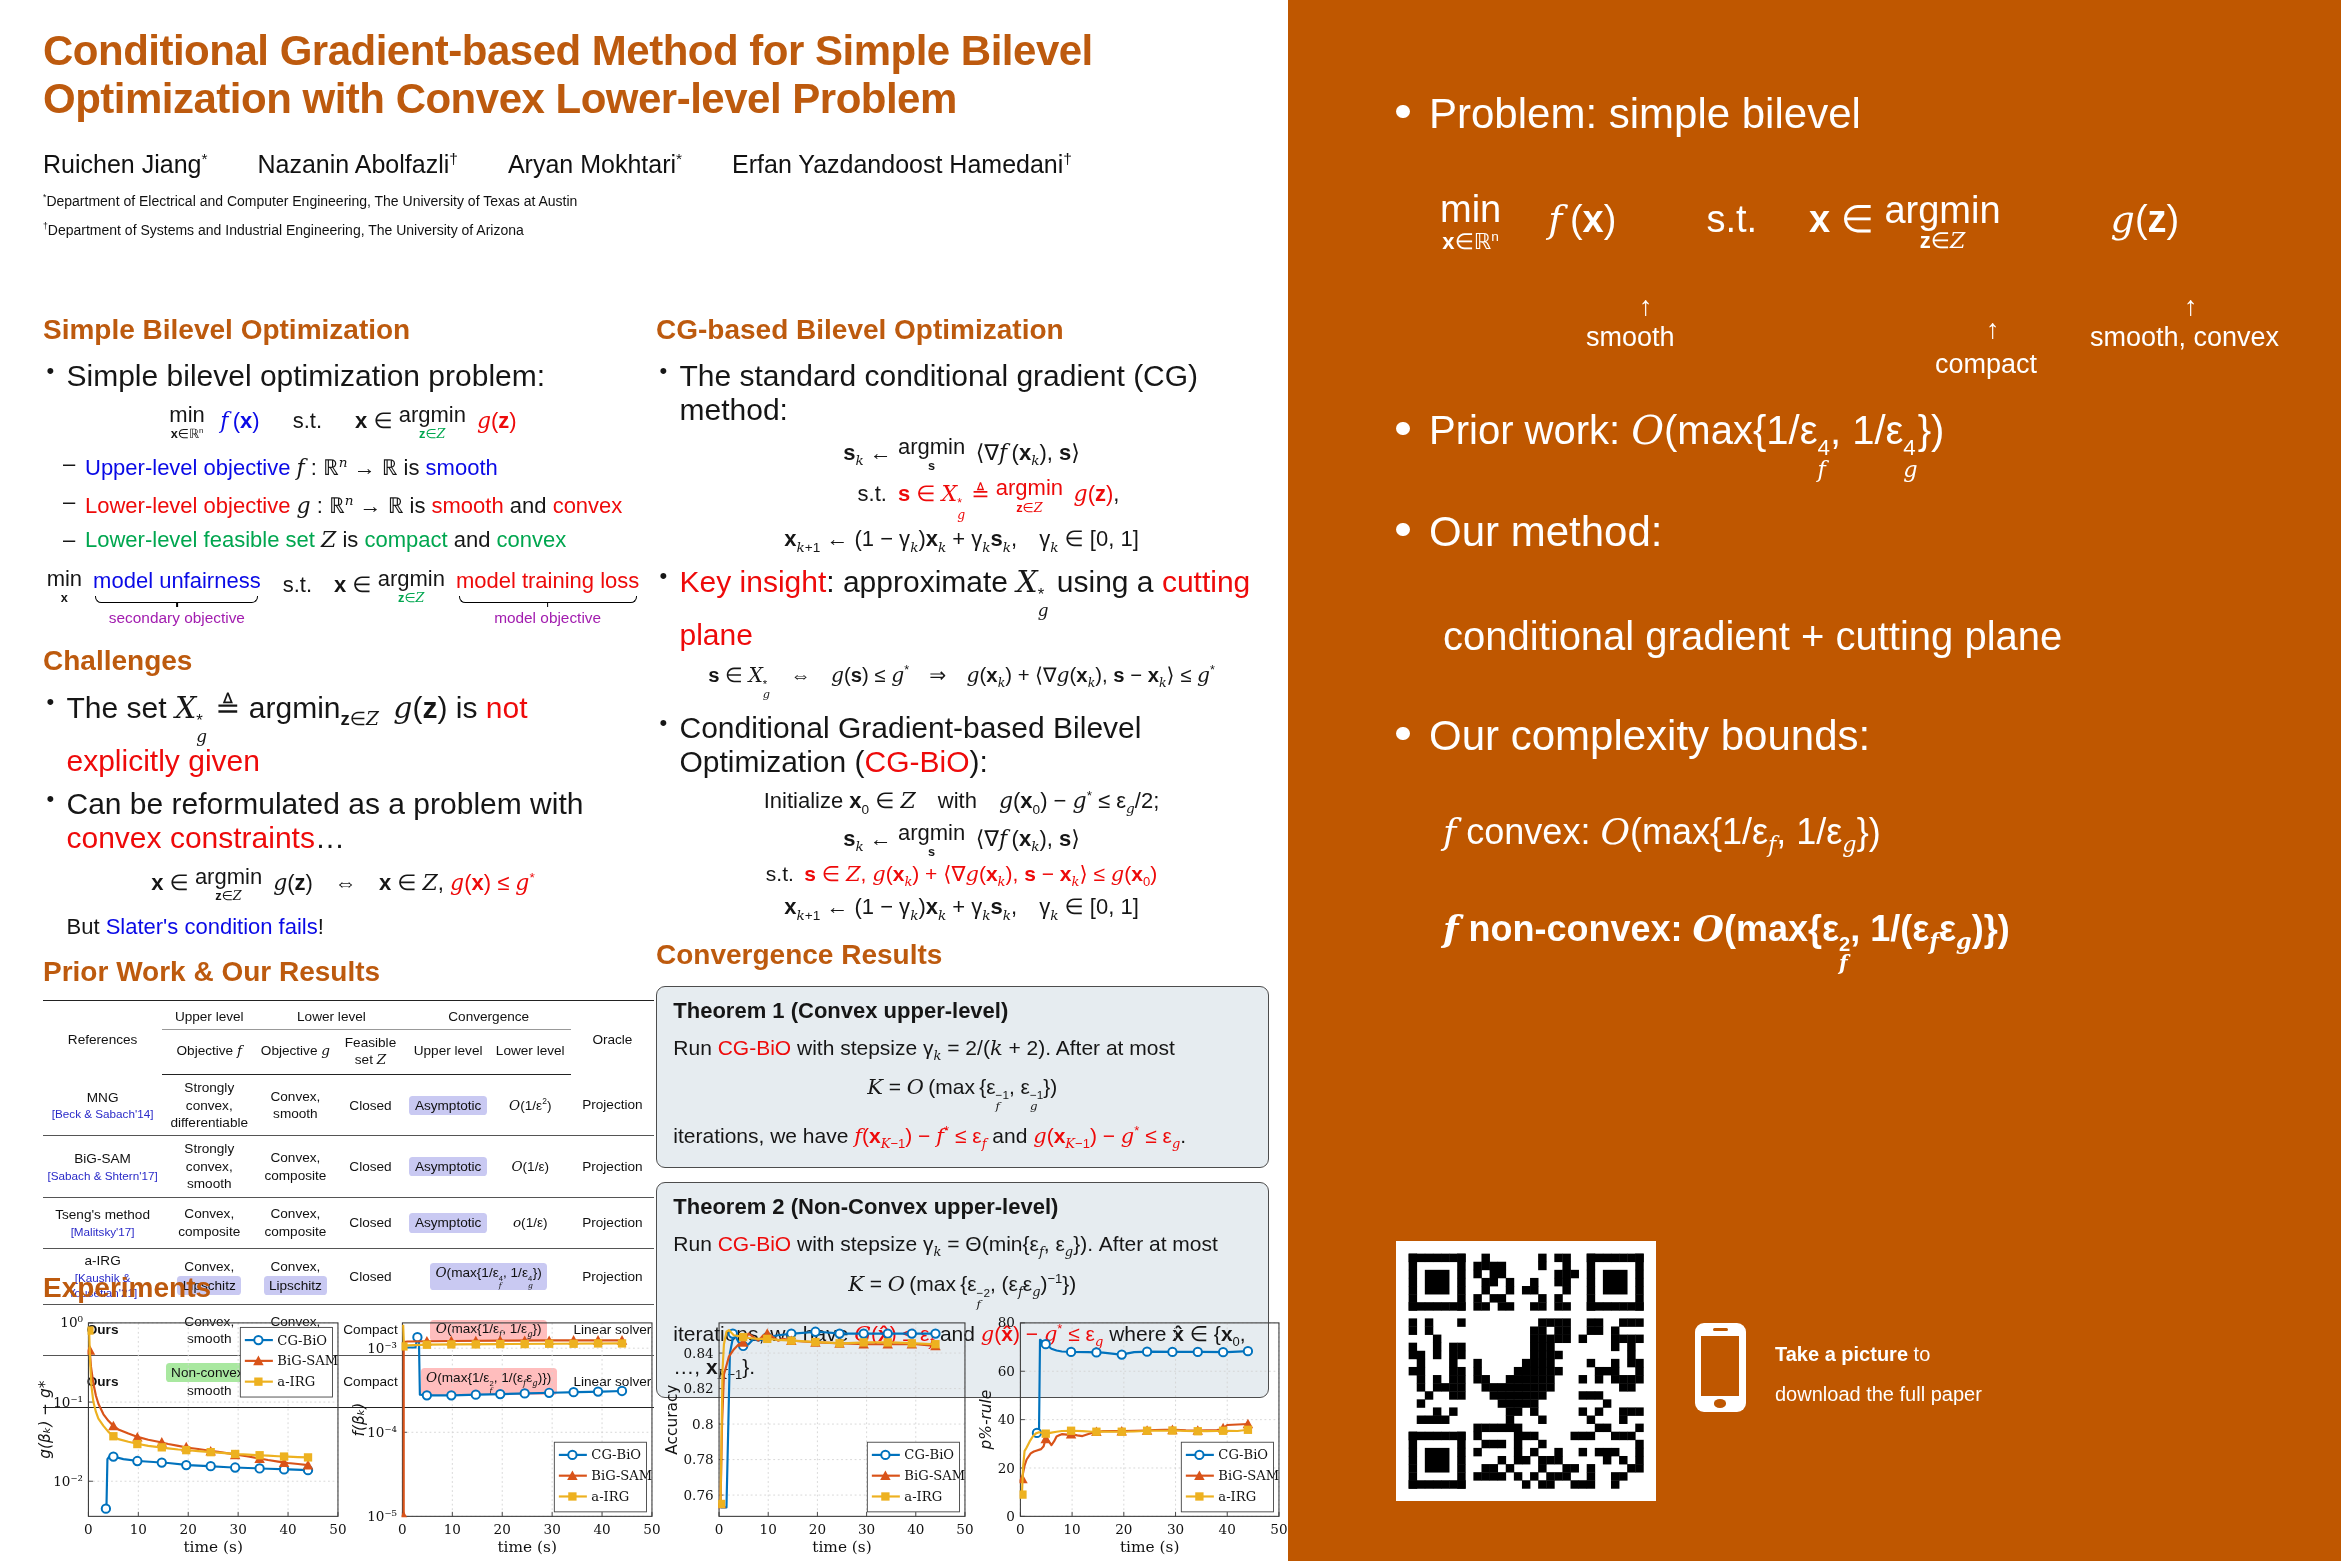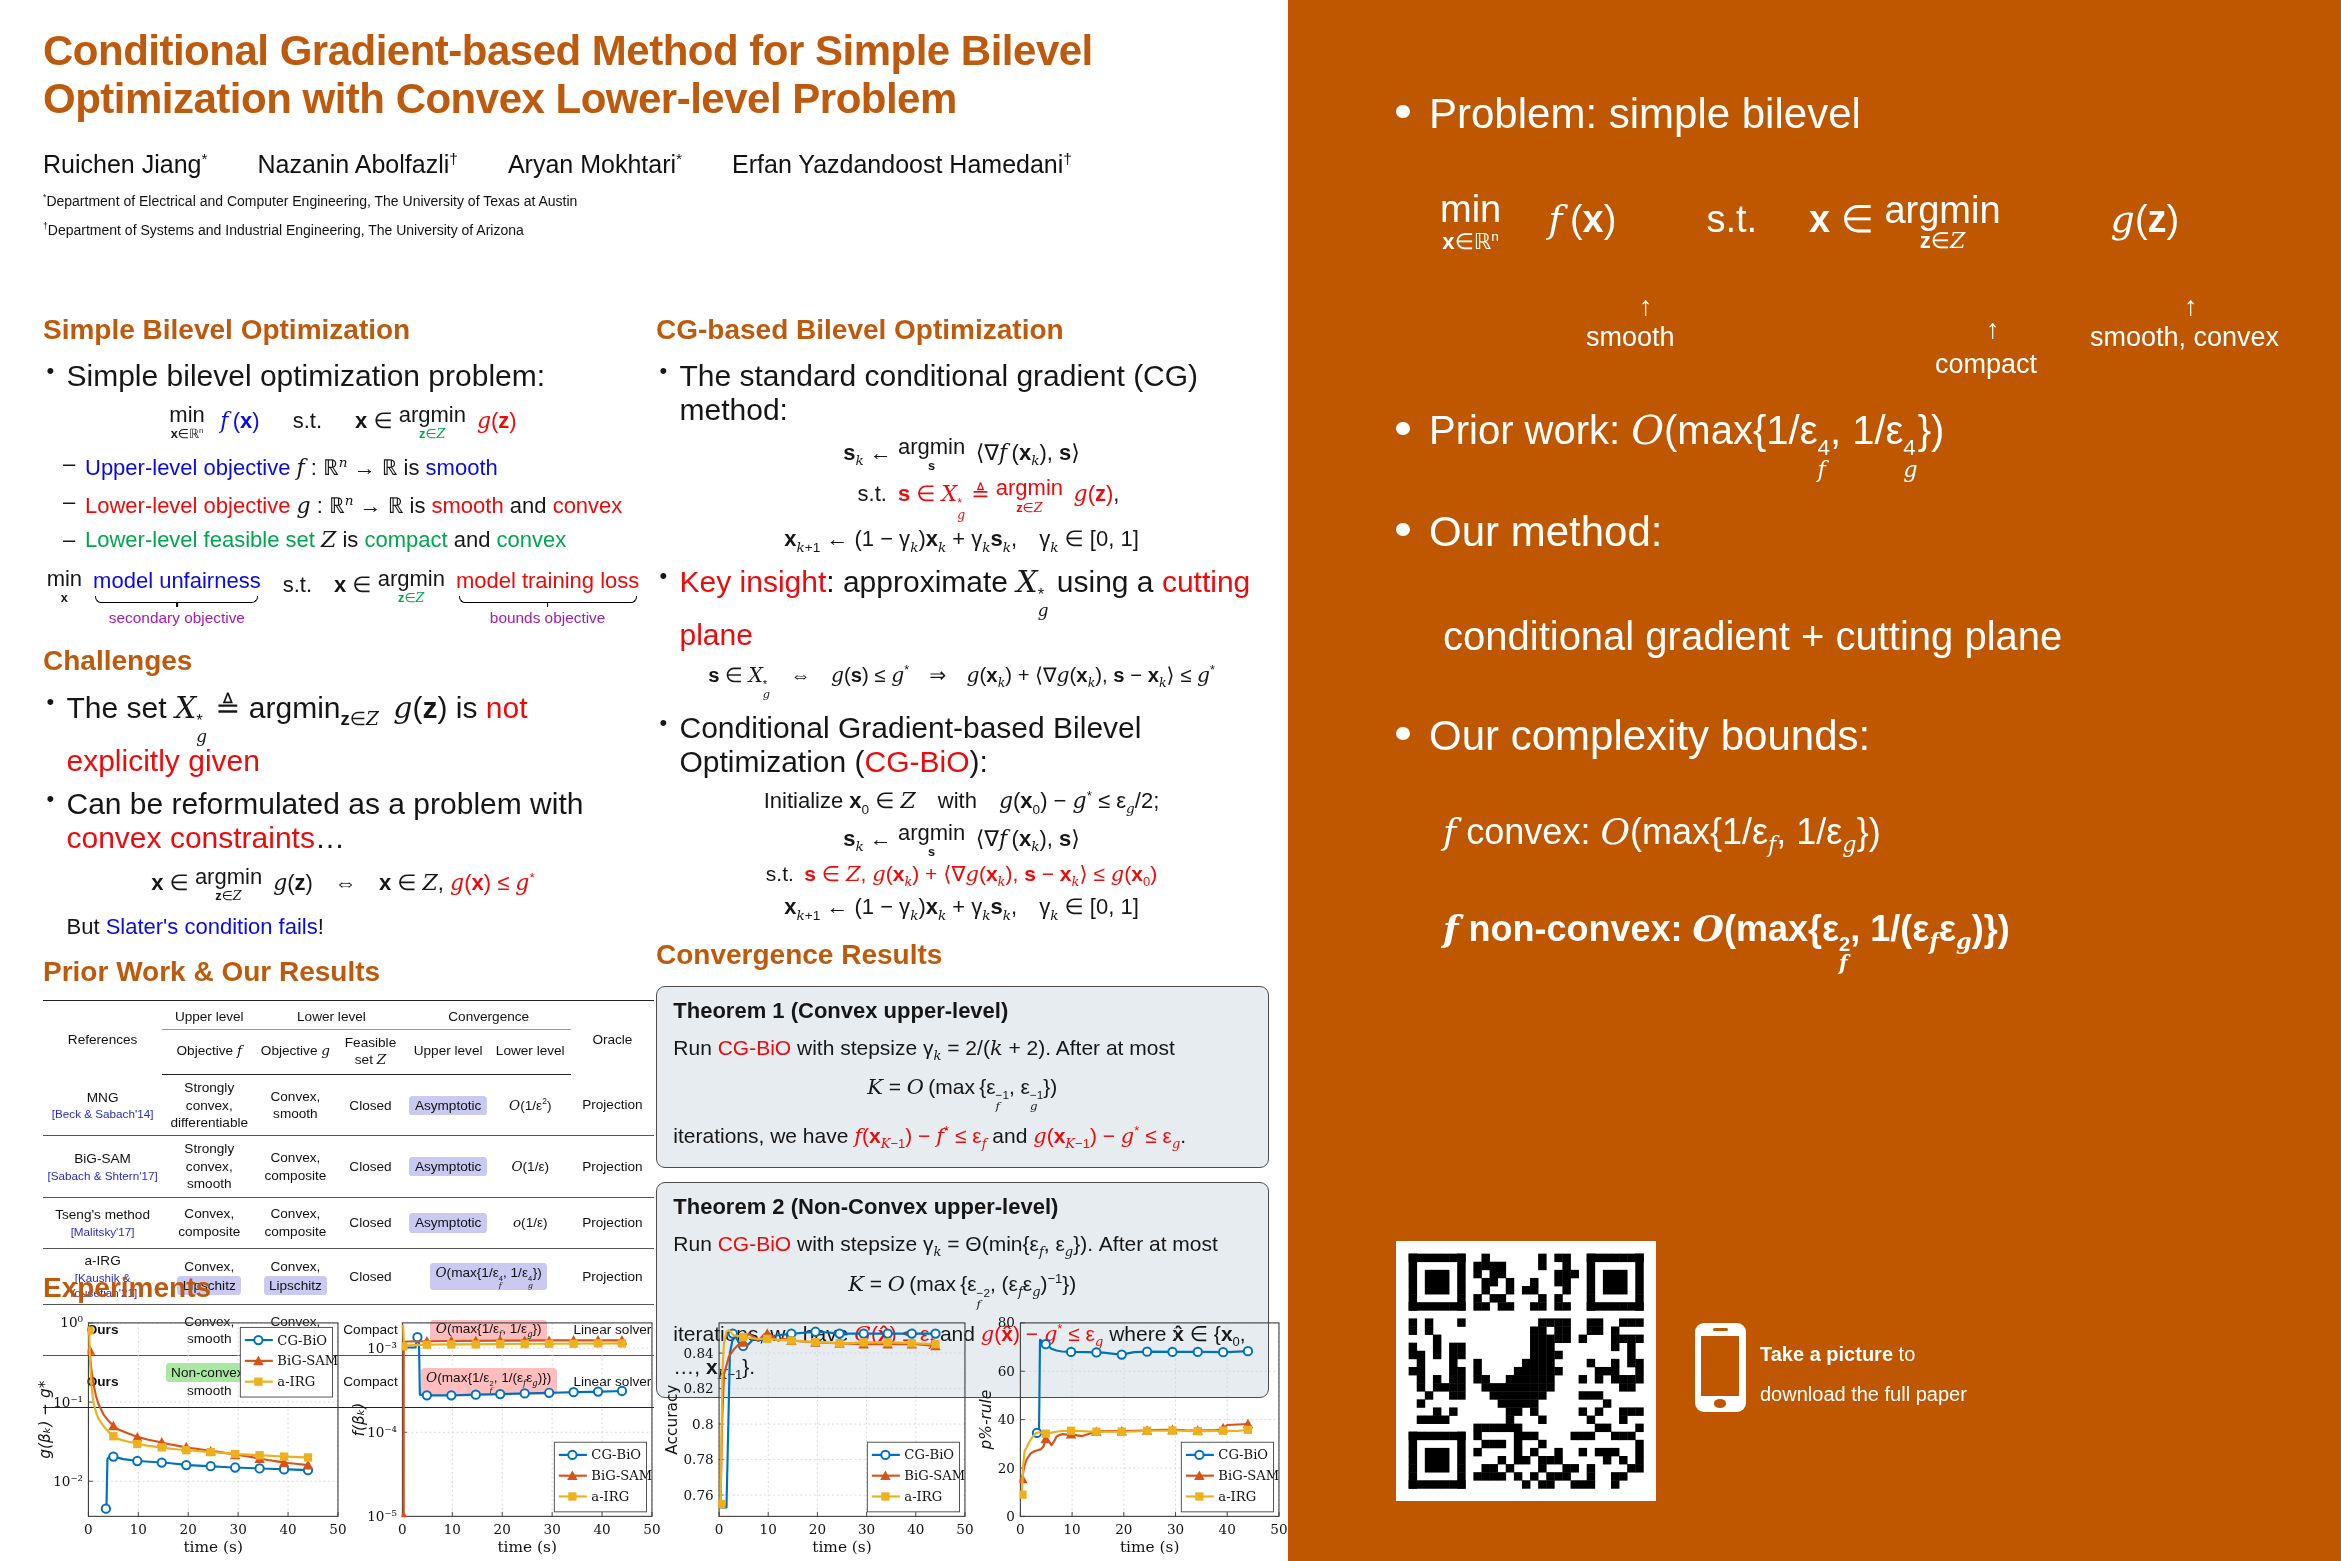--- a/index.html
+++ b/index.html
@@ -100,21 +100,21 @@
       </span> <span class="braced">
         <span class="blue">model unfairness</span>
         <span class="ubrace"></span>
         <span class="blabel">secondary objective</span>
       </span> s.t. <b>x</b> ∈ <span class="stk">
         <span>argmin</span>
         <span class="lim green"><b>z</b>∈<i class="scr">Z</i></span>
       </span> <span class="braced">
         <span class="red">model training loss</span>
         <span class="ubrace"></span>
-        <span class="blabel">bounds objective</span>
+        <span class="blabel">model objective</span>
       </span></div>
 
   <div class="h2" style="margin-top:18px;">Challenges</div>
   <div class="bullet">The set <i class="scr">X</i><span class="ss">
         <span>*</span>
         <span><i>g</i></span>
       </span> ≜ argmin<sub><b>z</b>∈<i class="scr">Z</i></sub>  <i>g</i>(<b>z</b>) is <span class="red">not explicitly given</span></div>
   <div class="bullet">Can be reformulated as a problem with <span class="red">convex constraints</span>…</div>
   <div class="eqc"><b>x</b> ∈ <span class="stk">
         <span>argmin</span>
@@ -1019,18 +1019,18 @@
         <rect x="148.48275862068965" y="184.3448275862069" width="9.36551724137931" height="9.36551724137931" fill="#000"></rect>
         <rect x="121.58620689655172" y="193.3103448275862" width="9.36551724137931" height="9.36551724137931" fill="#000"></rect>
         <rect x="157.44827586206895" y="193.3103448275862" width="9.36551724137931" height="9.36551724137931" fill="#000"></rect>
       </svg>
   </div>
   <div class="phone" style="left:407px;top:1323px;">
     <span class="spk"></span>
       <span class="screen"></span>
       <span class="dot"></span>
   </div>
-  <div class="qrcap" style="left:472px;top:1334px;">
+  <div class="qrcap" style="left:487px;top:1334px;">
     <div><b>Take a picture</b> to</div>
     <div>download the full paper</div>
   </div>
 </div>
 
 
 </body></html>

